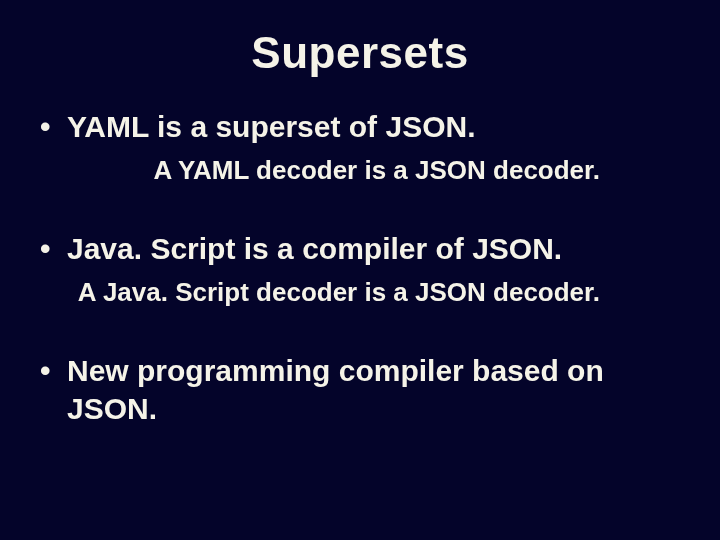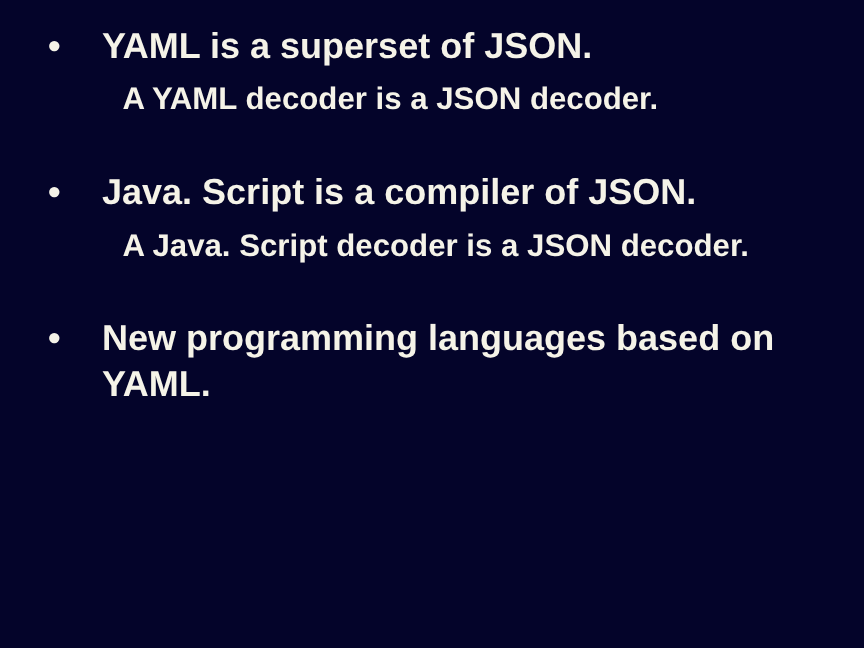--- a/index.html
+++ b/index.html
@@ -34,51 +34,51 @@
     display: flex;
     align-items: flex-start;
   }
   .bullet {
     display: inline-block;
     width: 0.9em;
     flex: 0 0 auto;
   }
   .line1 .text {
     flex: 1 1 auto;
-    margin-left: 18px;
   }
   .sub {
     font-size: 26px;
     line-height: 1.25;
-    margin-left: 62px;
     margin-top: 8px;
     max-width: 560px;
+    text-align: right;
   }
 </style>
 </head>
 <body>
 
 <div class="slide">
+  <div class="title">Supersets</div>
 
   <div class="item">
     <div class="line1">
       <span class="bullet">•&nbsp;</span>
       <span class="text">YAML is a superset of JSON.</span>
     </div>
     <div class="sub">A YAML decoder is a JSON decoder.</div>
   </div>
 
   <div class="item">
     <div class="line1">
       <span class="bullet">•&nbsp;</span>
       <span class="text">Java. Script is a compiler of JSON.</span>
     </div>
     <div class="sub">A Java. Script decoder is a JSON decoder.</div>
   </div>
 
   <div class="item">
     <div class="line1">
       <span class="bullet">•&nbsp;</span>
-      <span class="text">New programming languages based on YAML.</span>
+      <span class="text">New programming compiler based on JSON.</span>
     </div>
     <div class="sub"></div>
   </div>
 </div>
 
 </body></html>

